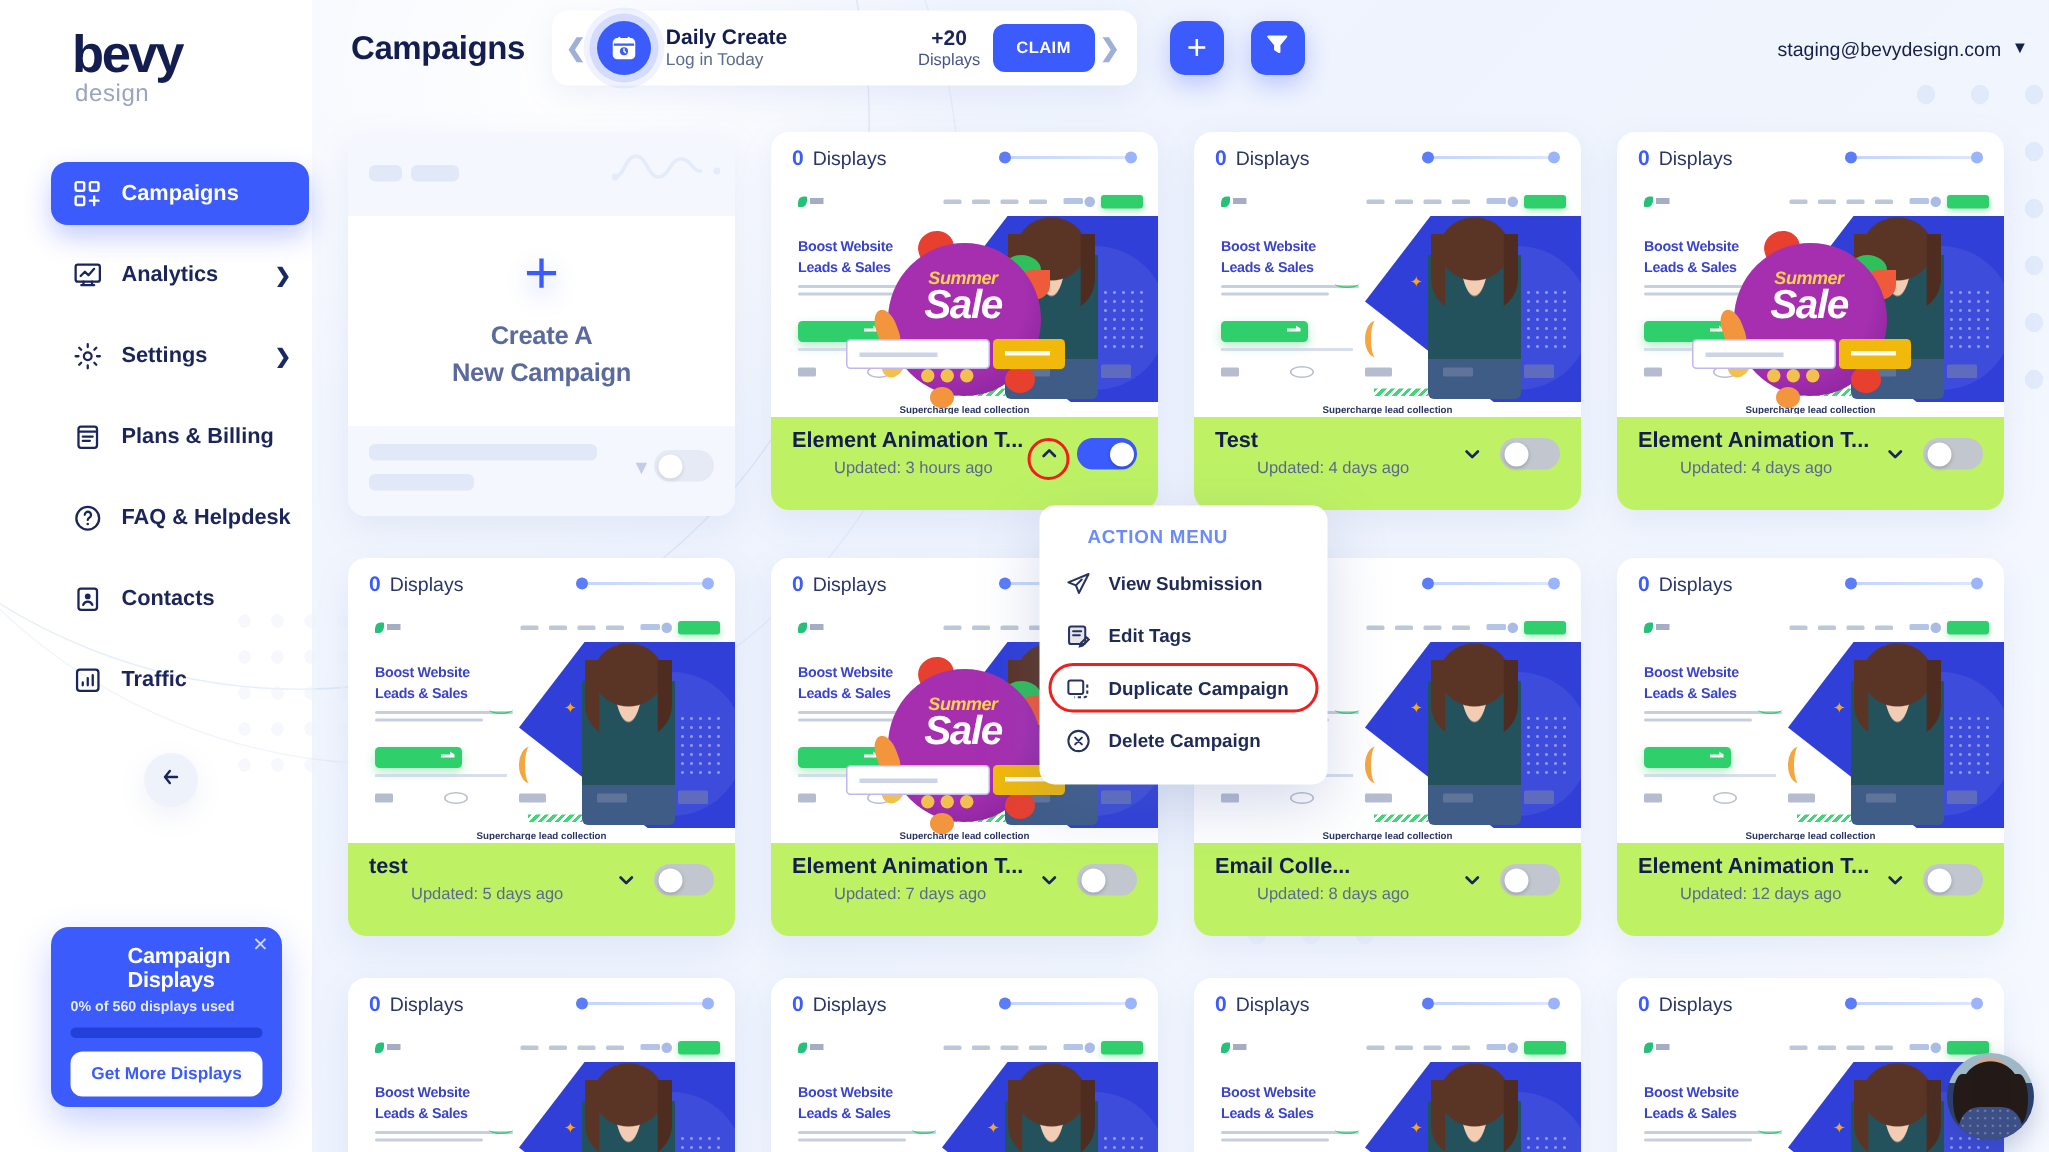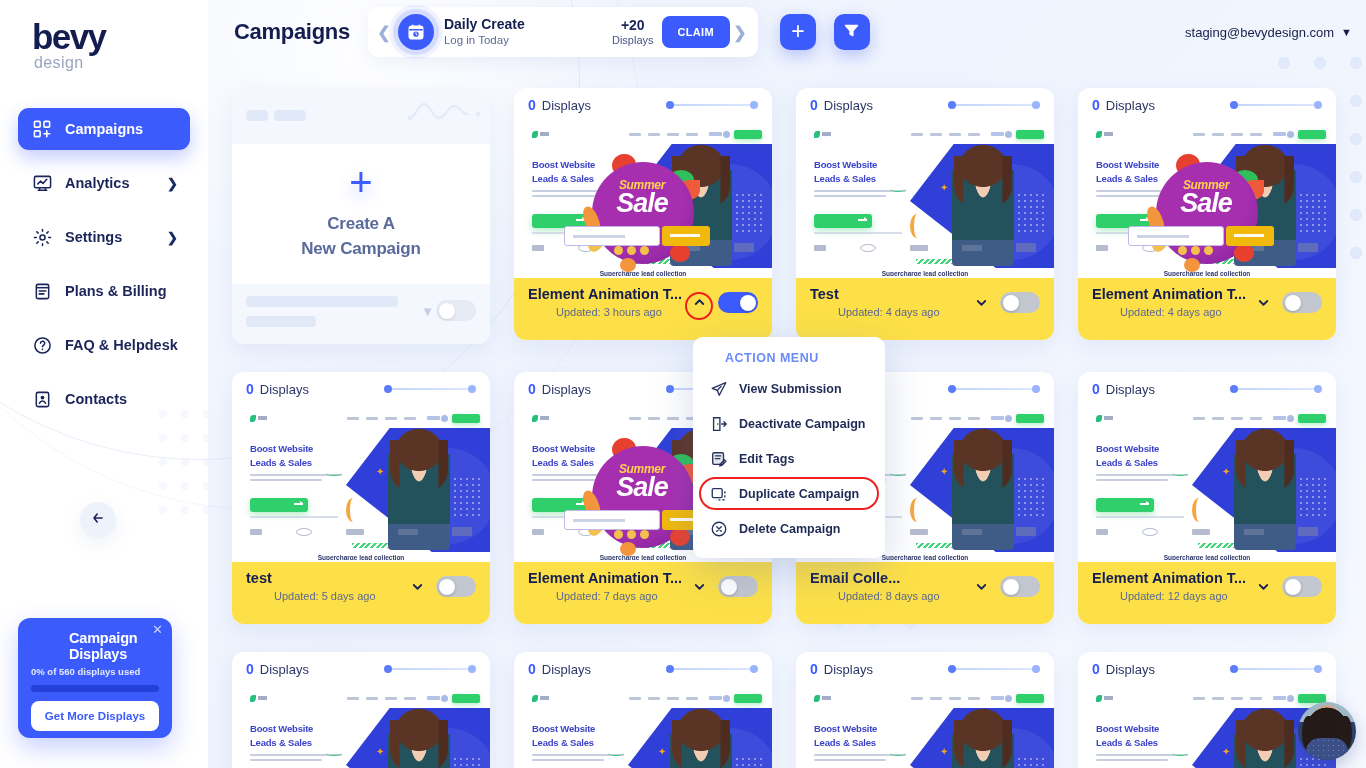--- a/index.html
+++ b/index.html
@@ -35,21 +35,21 @@
   .dots.d1 { left:152px; top:402px; width:92px; height:118px; opacity:.55;
     background-image: radial-gradient(rgba(238,242,251,1) 4px, transparent 4.2px); background-size:22px 24px; }
   .dots.d2 { right:0px; top:44px; width:100px; height:240px; opacity:.85;
     background-image: radial-gradient(rgba(221,231,250,.95) 6px, transparent 6.2px); background-size:36px 38px; }
   .dots.d3 { right:10px; bottom:0px; width:120px; height:120px; opacity:.7;
     background-image: radial-gradient(rgba(226,234,250,.9) 6px, transparent 6.2px); background-size:36px 38px; }
   .dots.d4 { left:820px; bottom:104px; width:120px; height:60px; opacity:.55;
     background-image: radial-gradient(rgba(228,236,251,.9) 6px, transparent 6.2px); background-size:36px 38px; }
 
   
-  .sidebar { position:absolute; left:0; top:0; width:208px; height:594px; z-index:6; }
+  .sidebar { position:absolute; left:16px; top:0; width:208px; height:594px; z-index:6; }
   .logo { position:absolute; left:32px; top:20px; }
   .logo .bevy { font-size:35px; font-weight:bold; letter-spacing:-1.6px; color:#141d4f; line-height:.95; }
   .logo .design { font-size:16px; color:#9aa4bf; letter-spacing:.4px; line-height:1; margin-top:2px; margin-left:2px;}
 
   .nav { position:absolute; left:18px; top:108px; width:172px; }
   .nav-item {
     display:flex; align-items:center; height:42px; border-radius:11px;
     padding-left:14px; margin-bottom:12px; cursor:pointer;
     font-size:14.5px; font-weight:bold; color:#1b2559;
   }
@@ -222,21 +222,21 @@
   .fruit.f7 { left:36px; bottom:-2px; width:16px; height:14px; background:#f2953d; }
   .sale-input { position:absolute; left:-20px; top:72px; width:96px; height:20px; background:#fff;
                 border:1px solid #c3b6ea; border-radius:3px; }
   .sale-input i { position:absolute; left:8px; top:8px; width:52px; height:2.5px; background:#cdd4e6;}
   .sale-yellow { position:absolute; left:78px; top:72px; width:48px; height:20px; background:#f0b90b; border-radius:3px;}
   .sale-yellow i { position:absolute; left:8px; top:8px; width:30px; height:3px; background:#fff; opacity:.95;}
   .sale-dots { position:absolute; left:30px; top:92px; display:flex; gap:4px; }
   .sale-dots i { width:9px; height:9px; border-radius:50%; background:#f2c04d; display:block; }
 
   
-  .card-foot { position:absolute; left:0; right:0; bottom:0; height:62px; background:#fde047; padding:8px 14px 0 14px;
+  .card-foot { position:absolute; left:0; right:0; bottom:0; height:62px; background:#bef264; padding:8px 14px 0 14px;
                display:flex; align-items:flex-start; }
   .cf-text { flex:1 1 auto; min-width:0; }
   .cf-title { font-size:14.5px; font-weight:bold; color:#141d4f; white-space:nowrap; overflow:hidden; text-overflow:ellipsis; }
   .cf-sub { font-size:11px; color:#5c6890; margin-top:4px;padding-left:28px; }
   .cf-ctrl { display:flex; align-items:center; margin-top:6px; }
   .caret-btn { width:22px; cursor:pointer; color:#1b2559; display:flex; align-items:center; justify-content:center; }
   .caret-btn.open { position:relative; color:#1b2559; }
   .caret-ring { position:absolute; left:-3px; top:-3px; width:28px; height:28px; border:2px solid #f01f1f; border-radius:50%; }
   .toggle { margin-left:8px; width:40px; height:21px; border-radius:11px; background:#c2c6ce; position:relative; cursor:pointer; }
   .toggle .knob { position:absolute; top:2.5px; left:2.5px; width:16px; height:16px; border-radius:50%; background:#fff;
@@ -372,20 +372,29 @@
         <span class="nav-ico">
           <svg width="19" height="19" viewBox="0 0 20 20" fill="none" stroke="#1b2559" stroke-width="1.6">
             <rect x="3.5" y="2.5" width="13" height="15" rx="1.8"></rect>
             <circle cx="10" cy="8" r="2" fill="#1b2559" stroke="none"></circle>
             <path d="M6.8 14c.6-1.7 1.9-2.4 3.2-2.4s2.6.7 3.2 2.4" stroke-linecap="round"></path>
           </svg>
         </span>
         <span class="nav-label">Contacts</span>
       </div>
 
+      <div class="nav-item">
+        <span class="nav-ico">
+          <svg width="19" height="19" viewBox="0 0 20 20" fill="none" stroke="#1b2559" stroke-width="1.6">
+            <rect x="2.5" y="2.5" width="15" height="15" rx="2"></rect>
+            <path d="M6.5 13.5v-2M10 13.5v-5M13.5 13.5v-7" stroke-linecap="round"></path>
+          </svg>
+        </span>
+        <span class="nav-label">Traffic</span>
+      </div>
     </nav>
 
     <div class="collapse-btn">
       <span>
         <svg width="16" height="16" viewBox="0 0 20 20" fill="none" stroke="#1b2559" stroke-width="2" stroke-linecap="round" stroke-linejoin="round">
           <path d="M15 10H5M9 5l-4 5 4 5"></path>
         </svg>
       </span>
     </div>
 
@@ -1288,30 +1297,20 @@
         <svg width="18" height="18" viewBox="0 0 20 20" fill="none" stroke="#27335f" stroke-width="1.5" stroke-linejoin="round">
           <path d="M17.5 3L2.5 9.2l5.6 2.2 2.2 5.6z"></path>
           <path d="M8.1 11.4l4.3-4.3" stroke-linecap="round"></path>
         </svg>
       </span>
       <span class="am-label">View Submission</span>
     </div>
     <div class="am-item">
       <span class="am-ico">
         <svg width="18" height="18" viewBox="0 0 20 20" fill="none" stroke="#27335f" stroke-width="1.5" stroke-linecap="round">
-          <path d="M4 3h7v14H4z"></path>
-            <path d="M13 10h5M15.5 7.5L18 10l-2.5 2.5"></path>
-          <circle cx="8.6" cy="10" r=".9" fill="#27335f" stroke="none"></circle>
-        </svg>
-      </span>
-      <span class="am-label">Deactivate Campaign</span>
-    </div>
-    <div class="am-item">
-      <span class="am-ico">
-        <svg width="18" height="18" viewBox="0 0 20 20" fill="none" stroke="#27335f" stroke-width="1.5" stroke-linecap="round">
           <rect x="3" y="3" width="12" height="13" rx="1.6" fill="#27335f" fill-opacity=".12"></rect>
           <path d="M6 6.5h6M6 9.5h5"></path>
             <path d="M11.5 15.5l4.5-4.5 1.6 1.6-4.5 4.5-2.1.5z"></path>
         </svg>
       </span>
       <span class="am-label">Edit Tags</span>
     </div>
     <div class="am-item highlight">
       <span class="hl"></span>
       <span class="am-ico">

